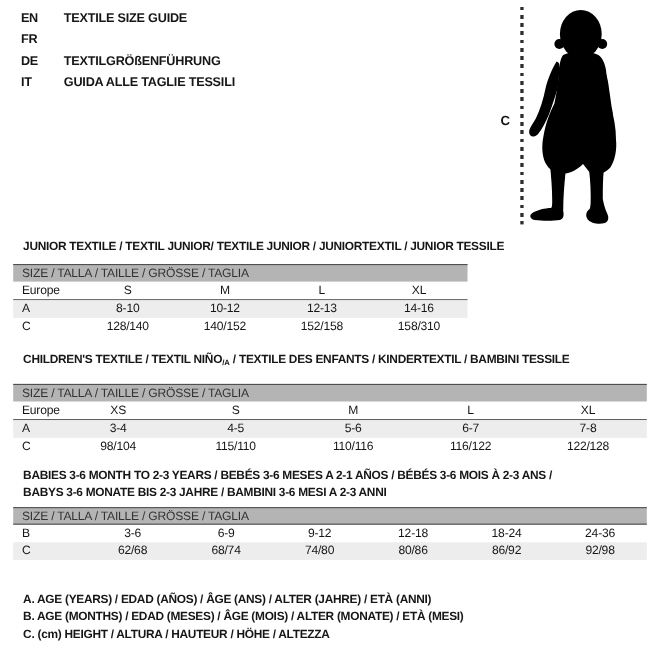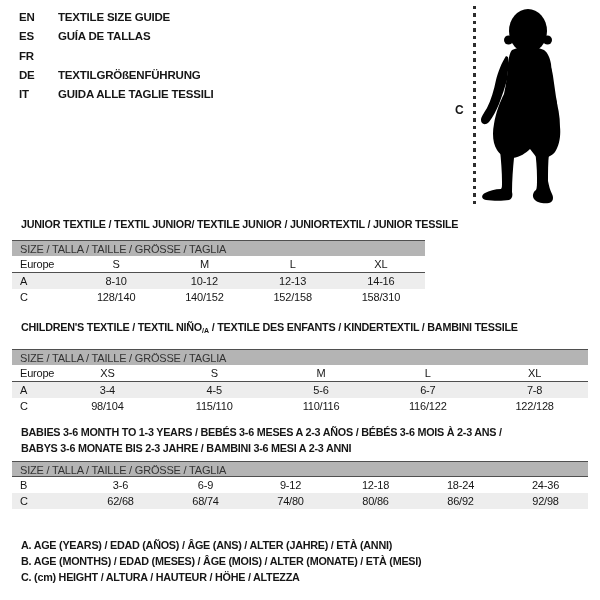--- a/index.html
+++ b/index.html
@@ -51,24 +51,20 @@
 </style>
 </head>
 <body>
 
 <div class="page">
 
   <div class="lang-list">
     <div class="lang-row">
       <span class="lang-code">EN</span>
       <span>TEXTILE SIZE GUIDE</span>
-    </div>
-    <div class="lang-row">
-      <span class="lang-code">ES</span>
-      <span>GUÍA DE TALLAS</span>
     </div>
     <div class="lang-row">
       <span class="lang-code">FR</span>
     </div>
     <div class="lang-row">
       <span class="lang-code">DE</span>
       <span>TEXTILGRÖßENFÜHRUNG</span>
     </div>
     <div class="lang-row">
       <span class="lang-code">IT</span>
@@ -162,21 +158,21 @@
         <span class="lab">C</span>
         <span class="cell">98/104</span>
         <span class="cell">115/110</span>
         <span class="cell">110/116</span>
         <span class="cell">116/122</span>
         <span class="cell">122/128</span>
       </div>
     </div>
 
   <div class="section-title" style="top:424px">
-    <div>BABIES 3-6 MONTH TO 1-3 YEARS / BEBÉS 3-6 MESES A 2-3 AÑOS / BÉBÉS 3-6 MOIS À 2-3 ANS /</div>
+    <div>BABIES 3-6 MONTH TO 2-3 YEARS / BEBÉS 3-6 MESES A 2-1 AÑOS / BÉBÉS 3-6 MOIS À 2-3 ANS /</div>
     <div>BABYS 3-6 MONATE BIS 2-3 JAHRE / BAMBINI 3-6 MESI A 2-3 ANNI</div>
   </div>
   <div class="tbl tbl-babies">
       <div class="bar rule-below">SIZE / TALLA / TAILLE / GRÖSSE / TAGLIA</div>
       <div class="trow">
         <span class="lab">B</span>
         <span class="cell">3-6</span>
         <span class="cell">6-9</span>
         <span class="cell">9-12</span>
         <span class="cell">12-18</span>

